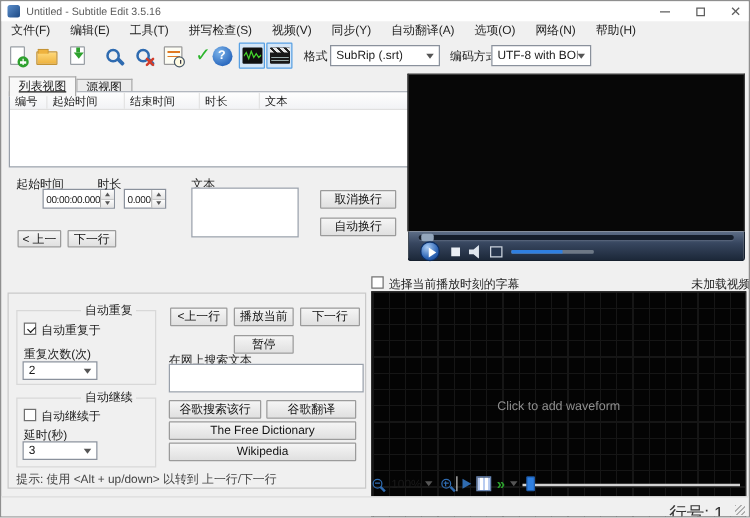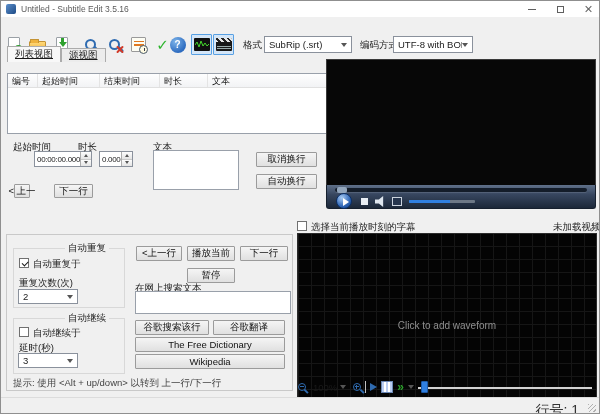--- a/index.html
+++ b/index.html
@@ -139,20 +139,32 @@
         <span class="minbar"></span>
       </span>
     <span class="winbtn" style="left:546px;">
         <span class="maxbox"></span>
       </span>
     <span class="winbtn" style="left:574px;">
         <span class="closex"></span>
       </span>
   </div>
 
+  <div class="menubar">
+    <span class="menu-item">文件(F)</span>
+    <span class="menu-item">编辑(E)</span>
+    <span class="menu-item">工具(T)</span>
+    <span class="menu-item">拼写检查(S)</span>
+    <span class="menu-item">视频(V)</span>
+    <span class="menu-item">同步(Y)</span>
+    <span class="menu-item">自动翻译(A)</span>
+    <span class="menu-item">选项(O)</span>
+    <span class="menu-item">网络(N)</span>
+    <span class="menu-item">帮助(H)</span>
+  </div>
 
   <div class="tbtn" style="left:2px;">
     <span class="page">
         <span class="pluscirc"></span>
       </span>
   </div>
   <div class="tbtn" style="left:26px;">
     <span class="folder"></span>
   </div>
   <div class="tbtn" style="left:50px;">
@@ -194,21 +206,21 @@
   <div class="combo" style="left:263px; top:35px; width:88px;">
     <span class="val">SubRip (.srt)</span>
     <span class="caret"></span>
   </div>
   <span class="tlabel" style="left:359px;">编码方式</span>
   <div class="combo" style="left:392px; top:35px; width:80px;">
     <span class="val">UTF-8 with BOM</span>
     <span class="caret"></span>
   </div>
 
-  <div class="tabstrip" style="left:6px; top:45px;text-decoration:underline;">
+  <div class="tabstrip" style="left:6px; top:60px;text-decoration:underline;">
     <div class="tab active">列表视图</div>
     <div class="tab">源视图</div>
   </div>
   <div class="listtable">
     <div class="thead">
       <div class="th" style="width:30px;">编号</div>
       <div class="th" style="width:62px;">起始时间</div>
       <div class="th" style="width:60px;">结束时间</div>
       <div class="th" style="width:48px;">时长</div>
       <div class="th" style="flex:1; border-right:none;">文本</div>
@@ -236,21 +248,21 @@
         </span>
         <span class="arr">
           <span class="dn"></span>
         </span>
       </span>
   </div>
   <span class="lbl" style="left:152px; top:140px;">文本</span>
   <textarea class="txt" style="left: 152px; top: 149px; width: 86px; height: 40px;"></textarea>
   <div class="btn" style="left:255px; top:151px; width:61px; height:15px;">取消换行</div>
   <div class="btn" style="left:255px; top:173px; width:61px; height:15px;">自动换行</div>
-  <div class="btn" style="left:13px; top:183px; width:16px; height:14px;">&lt; 上一</div>
+  <div class="btn" style="left:13px; top:183px; width:35px; height:14px;">&lt; 上一</div>
   <div class="btn" style="left:53px; top:183px; width:39px; height:14px;">下一行</div>
 
   <div class="abs" style="left:5px; top:233px; width:287px; height:157px; border:1px solid #c9c9c9;"></div>
 
   <fieldset class="grp" style="left:12px; top:241px; width:112px; height:66px;">
     <legend>自动重复</legend>
   </fieldset>
   <span class="checkbox checked" style="left:18px; top:257px;"></span>
   <span class="lbl" style="left:32px; top:257px;">自动重复于</span>
   <span class="lbl" style="left:18px; top:276px;">重复次数(次)</span>

